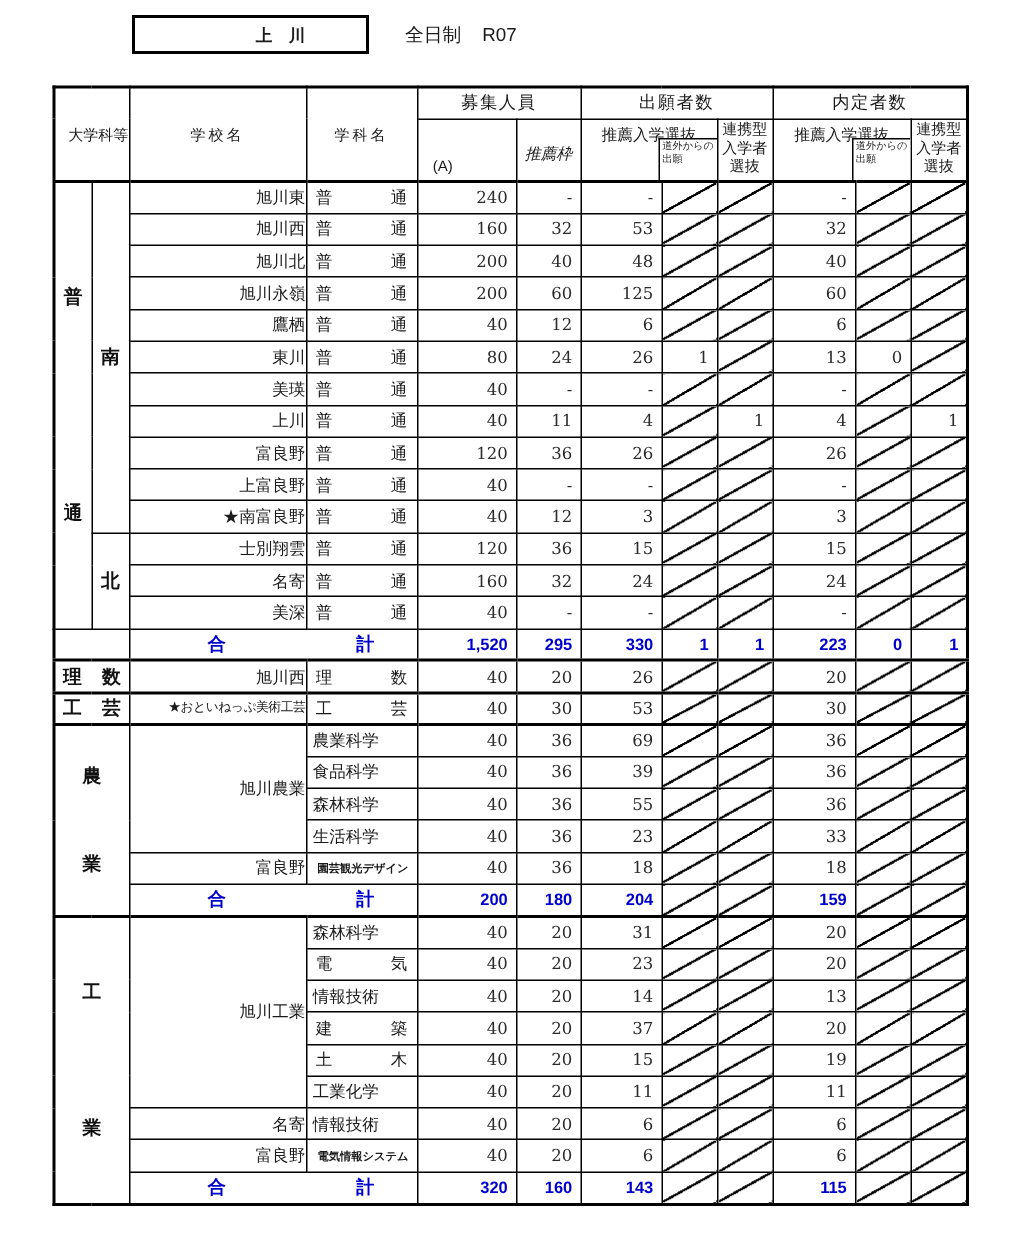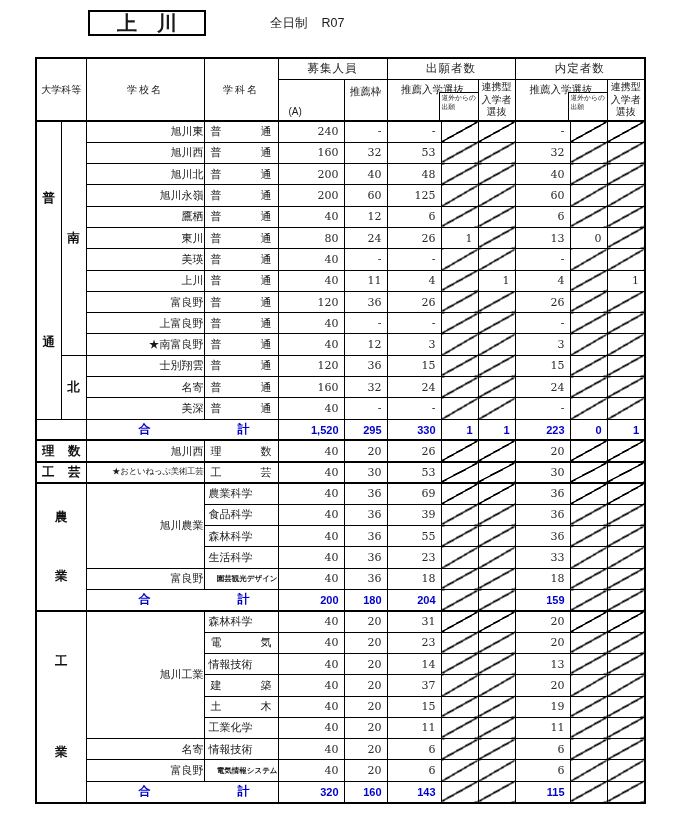--- a/index.html
+++ b/index.html
@@ -1,52 +1,52 @@
 <!DOCTYPE html>
 <html><head>
 <meta charset="utf-8">
 <style>
   html,body{margin:0;padding:0;background:#fff;}
   .page{position:relative;width:690px;height:835px;background:#fff;overflow:hidden;
         font-family:"Liberation Sans",sans-serif;color:#1a1a1a;}
   .title-box{position:absolute;left:88px;top:10px;width:114px;height:22px;border:2px solid #000;
-        display:flex;align-items:center;justify-content:center;font-size:20px;font-weight:bold;}
+        display:flex;align-items:center;justify-content:center;font-size:11px;font-weight:bold;padding-left:40px;}
   .subtitle{position:absolute;left:270px;top:15px;font-size:12.5px;}
   .subtitle .gap{display:inline-block;width:14px;}
   .tbl-wrap{position:absolute;left:35px;top:57px;}
   table{border-collapse:collapse;border:2px solid #000;table-layout:fixed;background:#fff;}
   col.c-cat1{width:25px}col.c-cat2{width:25px}col.c-school{width:118px}col.c-subj{width:74px}
   col.c-a{width:66px}col.c-waku{width:43px}col.c-app{width:54px}col.c-appout{width:37px}
   col.c-appren{width:37px}col.c-nai{width:55px}col.c-naiout{width:37px}col.c-nairen{width:38px}
   td,th{border:1px solid #000;padding:0;overflow:hidden;font-weight:normal;}
   tr.h1{height:21px}tr.h2{height:42px}
   tbody tr{height:21.3px}
   tr.sec-top td, tr.sec-top th{border-top:2px solid #000;}
   th{font-size:11px;}
-  .th-cat{font-size:10px;}
+  .th-cat{font-size:10px;text-align:right;}
   .th-main{font-size:10px;letter-spacing:2px;margin-left:19px;}
   .th-grp{font-size:11.5px;letter-spacing:1px;}
   .th-a{vertical-align:bottom;text-align:left;padding:0 0 3px 10px;font-size:10px;}
-  .th-waku{vertical-align:top;padding-top:5px;font-size:10.5px;}
+  .th-waku{vertical-align:top;padding-top:16px;font-size:10.5px;font-style:italic;}
   .th-suisen{position:relative;vertical-align:top;padding-top:3px;font-size:10.5px;}
   .dogai{position:absolute;right:0;bottom:0;width:36px;height:26px;border-top:1.5px solid #000;
          border-left:1.5px solid #000;font-size:6.8px;line-height:1.3;text-align:left;
          padding:1px 0 0 2px;background:#fff;}
   .th-renkei{font-size:10px;line-height:1.25;padding:0 3px;}
   .num{font-family:"DejaVu Serif","Liberation Serif",serif;font-size:11px;text-align:right;
        padding-right:5px;color:#2b2b2b;}
   .diag{background-image:linear-gradient(to bottom right,transparent calc(50% - 0.8px),
         #000 calc(50% - 0.8px),#000 calc(50% + 0.8px),transparent calc(50% + 0.8px));}
   .school{font-size:11px;text-align:right;padding-left:8px;color:#1a1a1a;}
   .school.star{padding-left:18px;}
   .school.small{font-size:8.5px;padding-left:2px;letter-spacing:-0.3px;font-family:Liberation Serif, serif;}
   .subj{font-size:11px;}
   .subj .inner{display:flex;justify-content:space-between;align-items:center;padding:0 6px;}
   .subj.left{text-align:left;padding-left:4px;}
-  .subj.small{font-size:7.5px;text-align:right;padding-left:2px;font-weight:600;}
+  .subj.small{font-size:7.5px;text-align:center;padding-left:2px;font-weight:600;}
   .cat{font-weight:bold;font-size:12.5px;color:#111;text-align:center;}
   .cat .inner{display:flex;justify-content:space-between;align-items:center;padding:0 5px;
        font-weight:bold;}
   .cat-stack .vstack{display:flex;flex-direction:column;justify-content:space-around;
        align-items:center;font-weight:bold;}
   .total-row td{border-top:1px solid #000;}
   .total-row .num{font-family:"Liberation Sans",sans-serif;font-weight:bold;color:#0000cc;
        font-size:11px;}
   .total-label .inner{display:flex;justify-content:space-between;align-items:center;
        padding:0 28px 0 52px;color:#0000cc;font-weight:bold;font-size:12px;}

